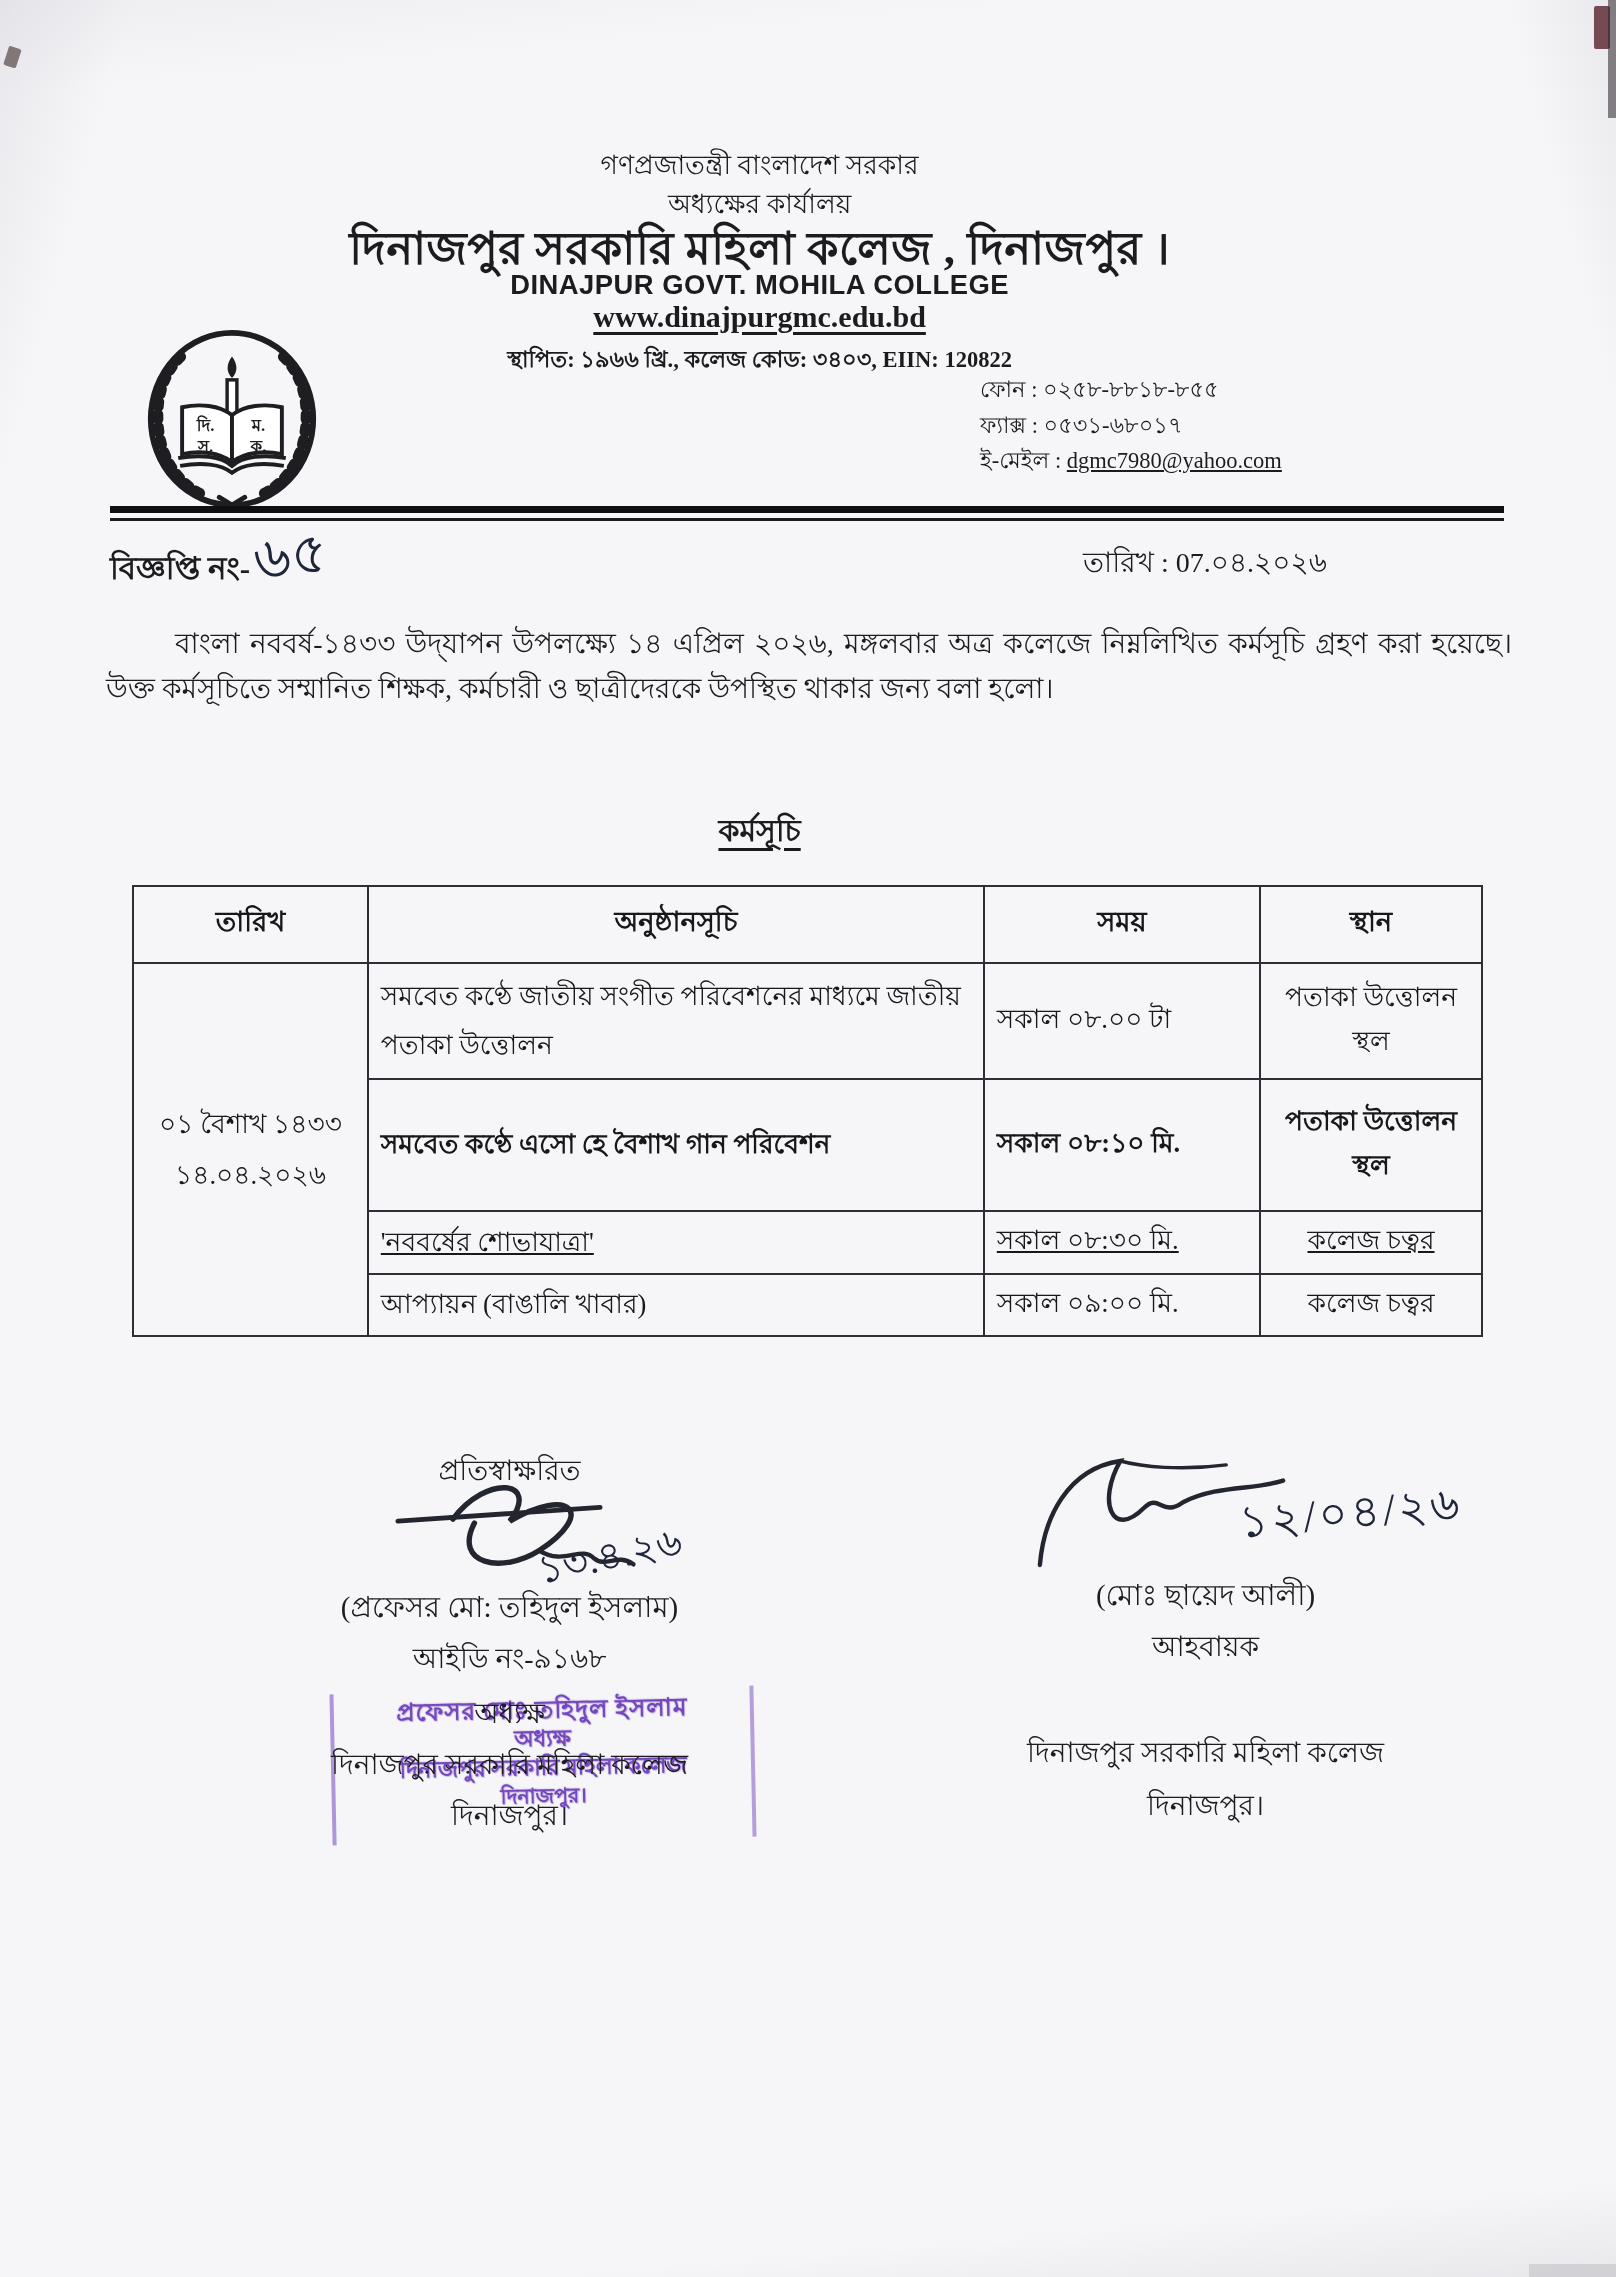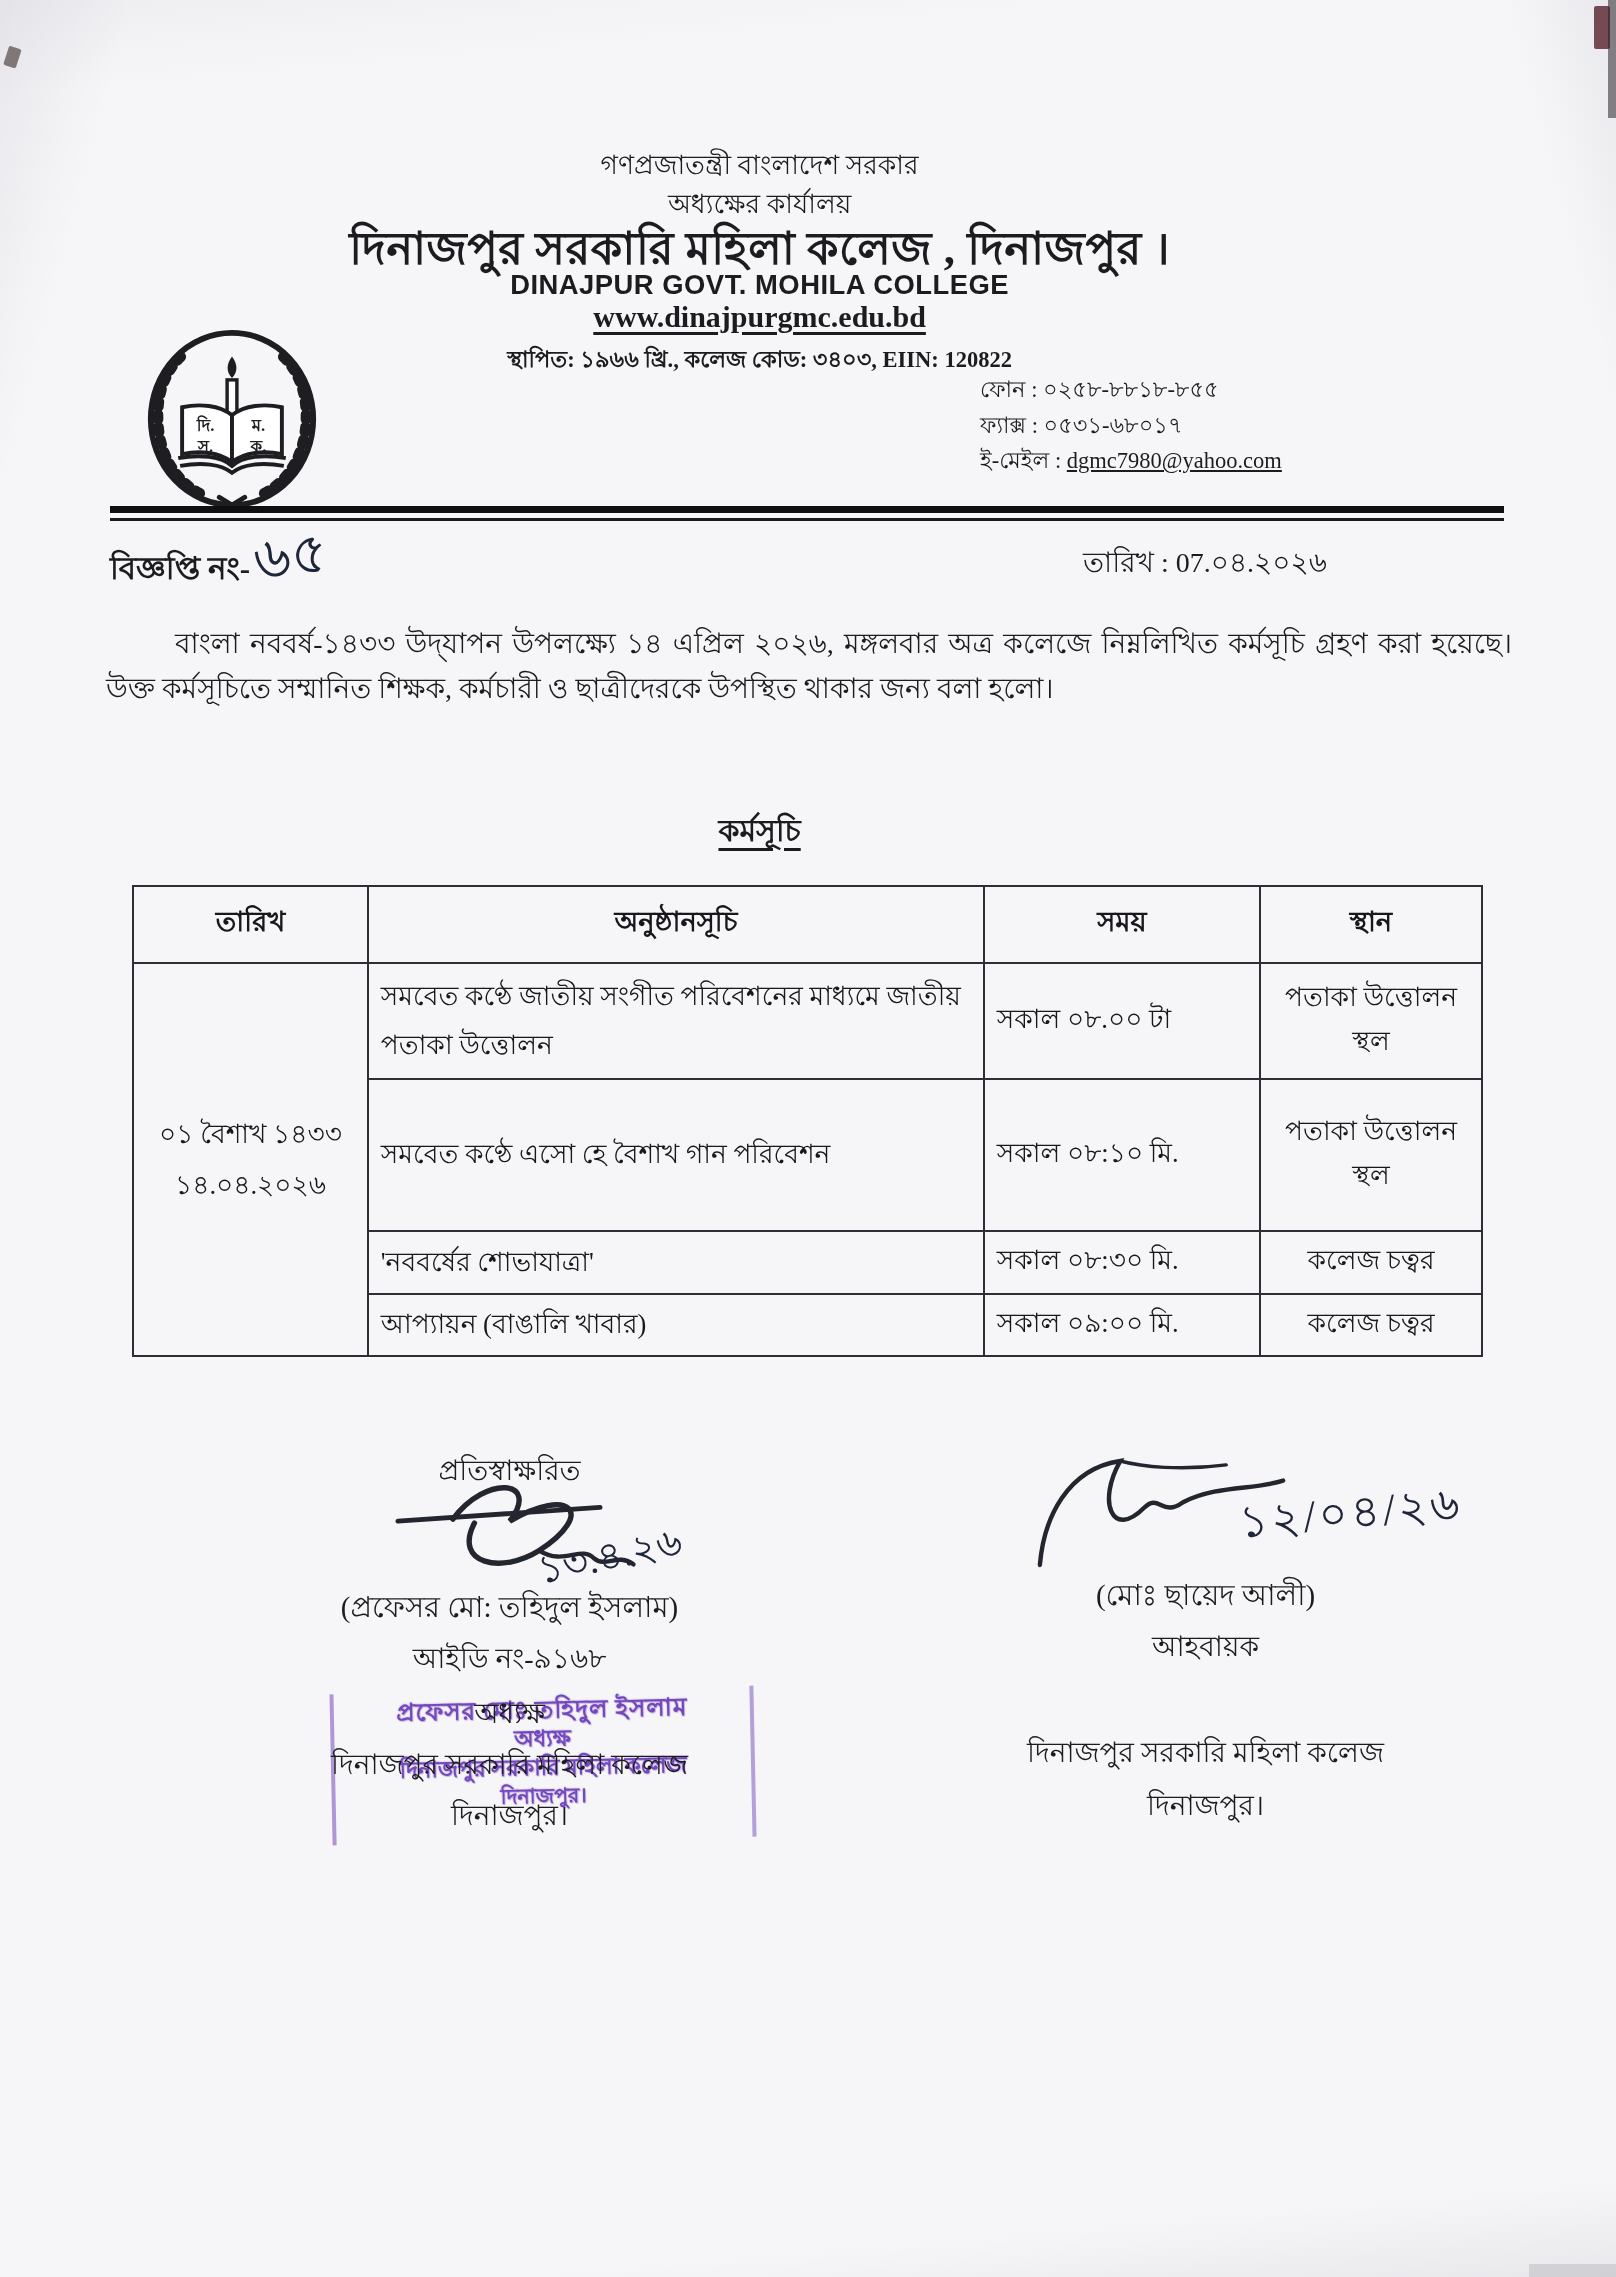--- a/index.html
+++ b/index.html
@@ -139,26 +139,26 @@
     </tr>
     <tr style="height:116px;">
       <td class="datec" rowspan="4">
         <div>০১ বৈশাখ ১৪৩৩</div>
         <div>১৪.০৪.২০২৬</div>
       </td>
       <td class="prog">সমবেত কণ্ঠে জাতীয় সংগীত পরিবেশনের মাধ্যমে জাতীয় পতাকা উত্তোলন</td>
       <td class="timec">সকাল ০৮.০০ টা</td>
       <td class="placec">পতাকা উত্তোলন স্থল</td>
     </tr>
-    <tr style="height:152px;">
+    <tr style="height:132px;font-weight:bold;">
       <td class="prog">সমবেত কণ্ঠে এসো হে বৈশাখ গান পরিবেশন</td>
       <td class="timec">সকাল ০৮:১০ মি.</td>
       <td class="placec">পতাকা উত্তোলন স্থল</td>
     </tr>
-    <tr style="height:59px;">
+    <tr style="height:59px;text-decoration:underline;">
       <td class="prog">'নববর্ষের শোভাযাত্রা'</td>
       <td class="timec">সকাল ০৮:৩০ মি.</td>
       <td class="placec">কলেজ চত্বর</td>
     </tr>
     <tr style="height:54px;">
       <td class="prog">আপ্যায়ন (বাঙালি খাবার)</td>
       <td class="timec">সকাল ০৯:০০ মি.</td>
       <td class="placec">কলেজ চত্বর</td>
     </tr>
   </tbody>

